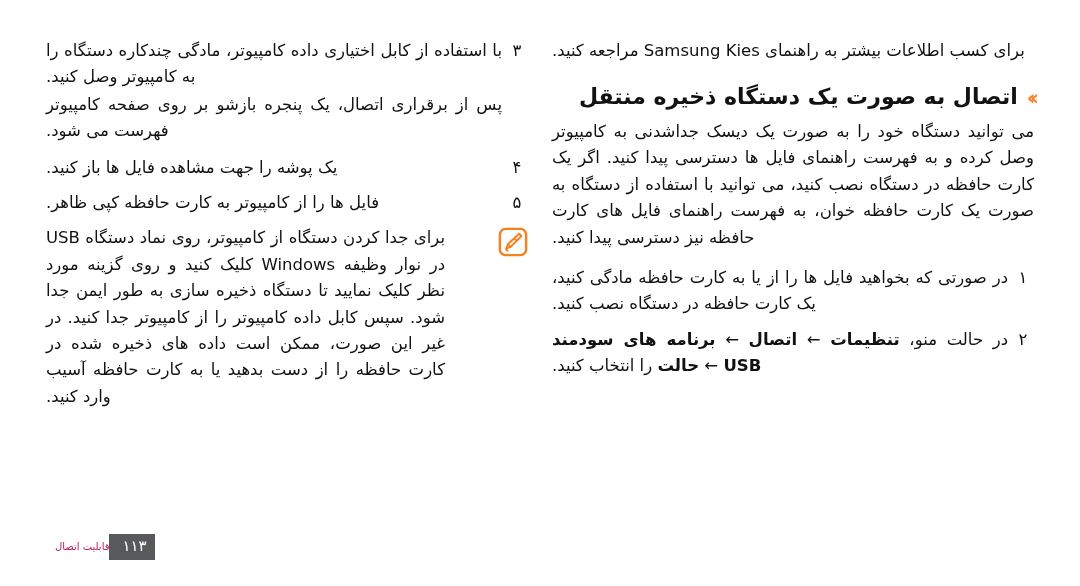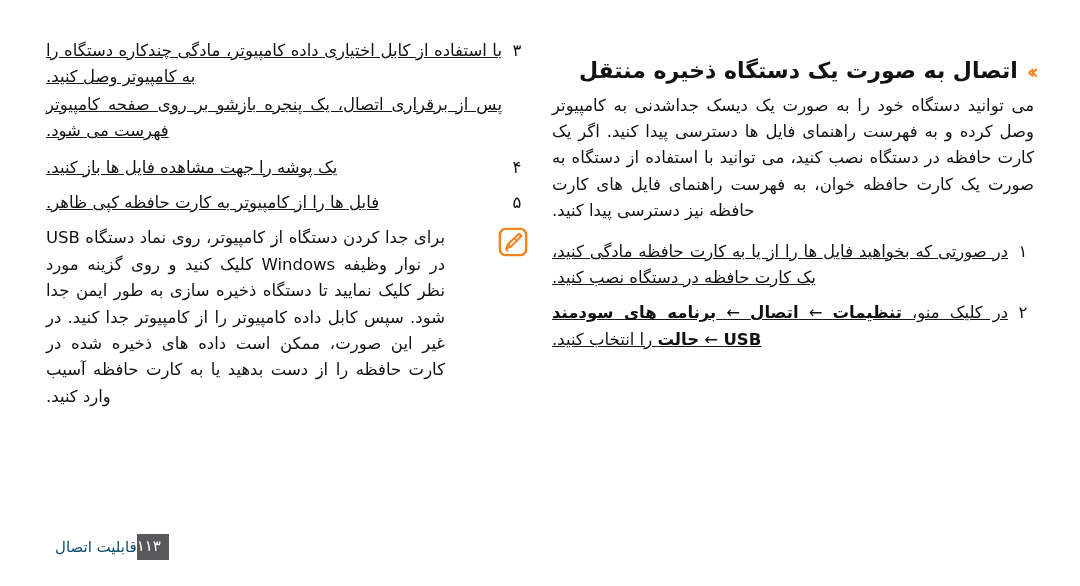--- a/index.html
+++ b/index.html
@@ -93,21 +93,20 @@
     width: 22px;
     text-align: center;
     font-size: 16.5px;
     line-height: 1.60;
     color: #111111;
     padding-top: 0px;
   }
   .step-body {
     flex: 1 1 auto;
     padding-right: 4px;
-    text-decoration: underline;
   }
   .step-body .para { text-align: justify; text-align-last: left; }
 
   .sub-para {
     font-size: 16.5px;
     line-height: 1.60;
     direction: rtl;
     text-align: justify;
     text-align-last: left;
     margin: 1px 0 0 0;
@@ -148,68 +147,69 @@
     position: absolute;
     bottom: 26px;
     right: auto;
     left: 46px;
     display: flex;
     flex-direction: row-reverse;
     align-items: center;
     direction: rtl;
   }
   .footer-title {
-    font-size: 15px;
-    color: #0c4a6e;
+    font-size: 10px;
+    color: #be185d;
     line-height: 1;
     margin-right: 0;
     margin-left: 9px;
     white-space: nowrap;
   }
   .footer-pagebox {
     background: #58595B;
     color: #ffffff;
     font-size: 15px;
     line-height: 1;
-    padding: 5px 8px 6px 0;
+    padding: 5px 8px 6px 13px;
     min-width: 22px;
     text-align: center;
     letter-spacing: 0.5px;
   }
 </style>
 </head>
 <body>
 
 <div class="page">
 
   <div class="columns">
 
     <div class="col col-right">
 
+      <p class="para">برای کسب اطلاعات بیشتر به راهنمای Samsung Kies مراجعه کنید.</p>
 
       <div class="heading-row">
         <span class="chev">››</span>
         <span class="heading-text">اتصال به صورت یک دستگاه ذخیره منتقل</span>
       </div>
 
       <p class="para">می توانید دستگاه خود را به صورت یک دیسک جداشدنی به کامپیوتر وصل کرده و به فهرست راهنمای فایل ها دسترسی پیدا کنید. اگر یک کارت حافظه در دستگاه نصب کنید، می توانید با استفاده از دستگاه به صورت یک کارت حافظه خوان، به فهرست راهنمای فایل های کارت حافظه نیز دسترسی پیدا کنید.</p>
 
       <div class="steps" style="margin-top:14px;">
 
         <div class="step">
           <div class="step-num">۱</div>
           <div class="step-body">
             <p class="para">در صورتی که بخواهید فایل ها را از یا به کارت حافظه مادگی کنید، یک کارت حافظه در دستگاه نصب کنید.</p>
           </div>
         </div>
 
         <div class="step" style="margin-top:7px;">
           <div class="step-num">۲</div>
           <div class="step-body">
-            <p class="para"><span>در کلیک منو، </span><b>تنظیمات</b><span> ← </span><b>اتصال</b><span> ← </span><b>برنامه های سودمند USB</b><span> ← </span><b>حالت</b><span> را انتخاب کنید.</span></p>
+            <p class="para"><span>در حالت منو، </span><b>تنظیمات</b><span> ← </span><b>اتصال</b><span> ← </span><b>برنامه های سودمند USB</b><span> ← </span><b>حالت</b><span> را انتخاب کنید.</span></p>
           </div>
         </div>
 
       </div>
     </div>
 
     <div class="col col-left">
 
       <div class="steps">
 

